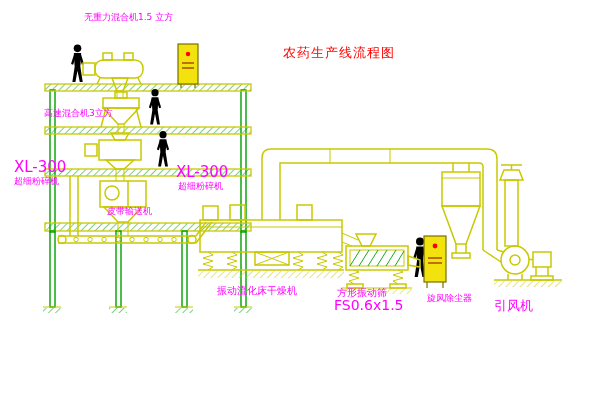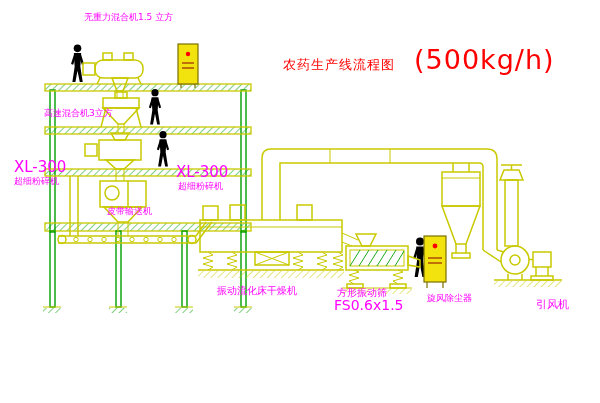--- a/index.html
+++ b/index.html
@@ -1,20 +1,20 @@
 <!DOCTYPE html>
 <html><head>
 <meta charset="utf-8">
 <style>
   body{margin:0;background:#fff}
   .canvas{position:relative;width:600px;height:403px;background:#fff;overflow:hidden;
           font-family:"DejaVu Sans",sans-serif}
   .canvas svg{position:absolute;left:0;top:0}
   .lbl{position:absolute;color:#ff00ff;white-space:nowrap;line-height:1.1}
-  .title{position:absolute;left:283px;top:44px;color:#ff0000;display:flex;align-items:baseline;gap:19px}
+  .title{position:absolute;left:283px;top:44px;color:#ff0000;display:flex;align-items:baseline;gap:6px}
   .t-small{font-size:13px;letter-spacing:1px}
   .t-big{font-size:27px;letter-spacing:1px}
   
   .y{stroke:#c9c900;fill:none;stroke-width:1.5}
   .y1{stroke:#c9c900;fill:none;stroke-width:1}
   .g{stroke:#00a000;fill:none;stroke-width:1.4}
   .g1{stroke:#00a000;fill:none;stroke-width:.9}
   .slab{fill:url(#hatchG);stroke:#c9c900;stroke-width:1.3}
   .panel{fill:#f2e20e;stroke:#7a6f00;stroke-width:1.2}
 </style>
@@ -226,29 +226,28 @@
       <circle cx="435" cy="246" r="2.4" fill="#ff0000"></circle>
       <line x1="428" y1="258" x2="442" y2="258" stroke="#8a0000" stroke-width="1"></line>
       <line x1="428" y1="263" x2="442" y2="263" stroke="#8a0000" stroke-width="1"></line>
       <line x1="427" y1="282" x2="427" y2="288" stroke="#7a6f00" stroke-width="1.2"></line>
       <line x1="443" y1="282" x2="443" y2="288" stroke="#7a6f00" stroke-width="1.2"></line>
     </g>
   </svg>
 
   <div class="title">
     <span class="t-small">农药生产线流程图</span>
-    <span class="t-big">(500kg/h)</span>
   </div>
 
   <div class="lbl" style="left:84px;top:13px;font-size:9px">无重力混合机1.5 立方</div>
   <div class="lbl" style="left:44px;top:109px;font-size:9px">高速混合机3立方</div>
   <div class="lbl" style="left:14px;top:159px;font-size:15px">XL-300</div>
   <div class="lbl" style="left:14px;top:177px;font-size:9px">超细粉碎机</div>
   <div class="lbl" style="left:176px;top:164px;font-size:15px">XL-300</div>
   <div class="lbl" style="left:178px;top:182px;font-size:9px">超细粉碎机</div>
   <div class="lbl" style="left:107px;top:207px;font-size:9px">皮带输送机</div>
   <div class="lbl" style="left:217px;top:285px;font-size:10px">振动流化床干燥机</div>
   <div class="lbl" style="left:337px;top:287px;font-size:10px">方形振动筛</div>
   <div class="lbl" style="left:334px;top:298px;font-size:14px">FS0.6x1.5</div>
   <div class="lbl" style="left:427px;top:294px;font-size:9px">旋风除尘器</div>
-  <div class="lbl" style="left:536px;top:299px;font-size:11px">引风机</div>
+  <div class="lbl" style="left:494px;top:299px;font-size:13px">引风机</div>
 
 </div>
 
 </body></html>

